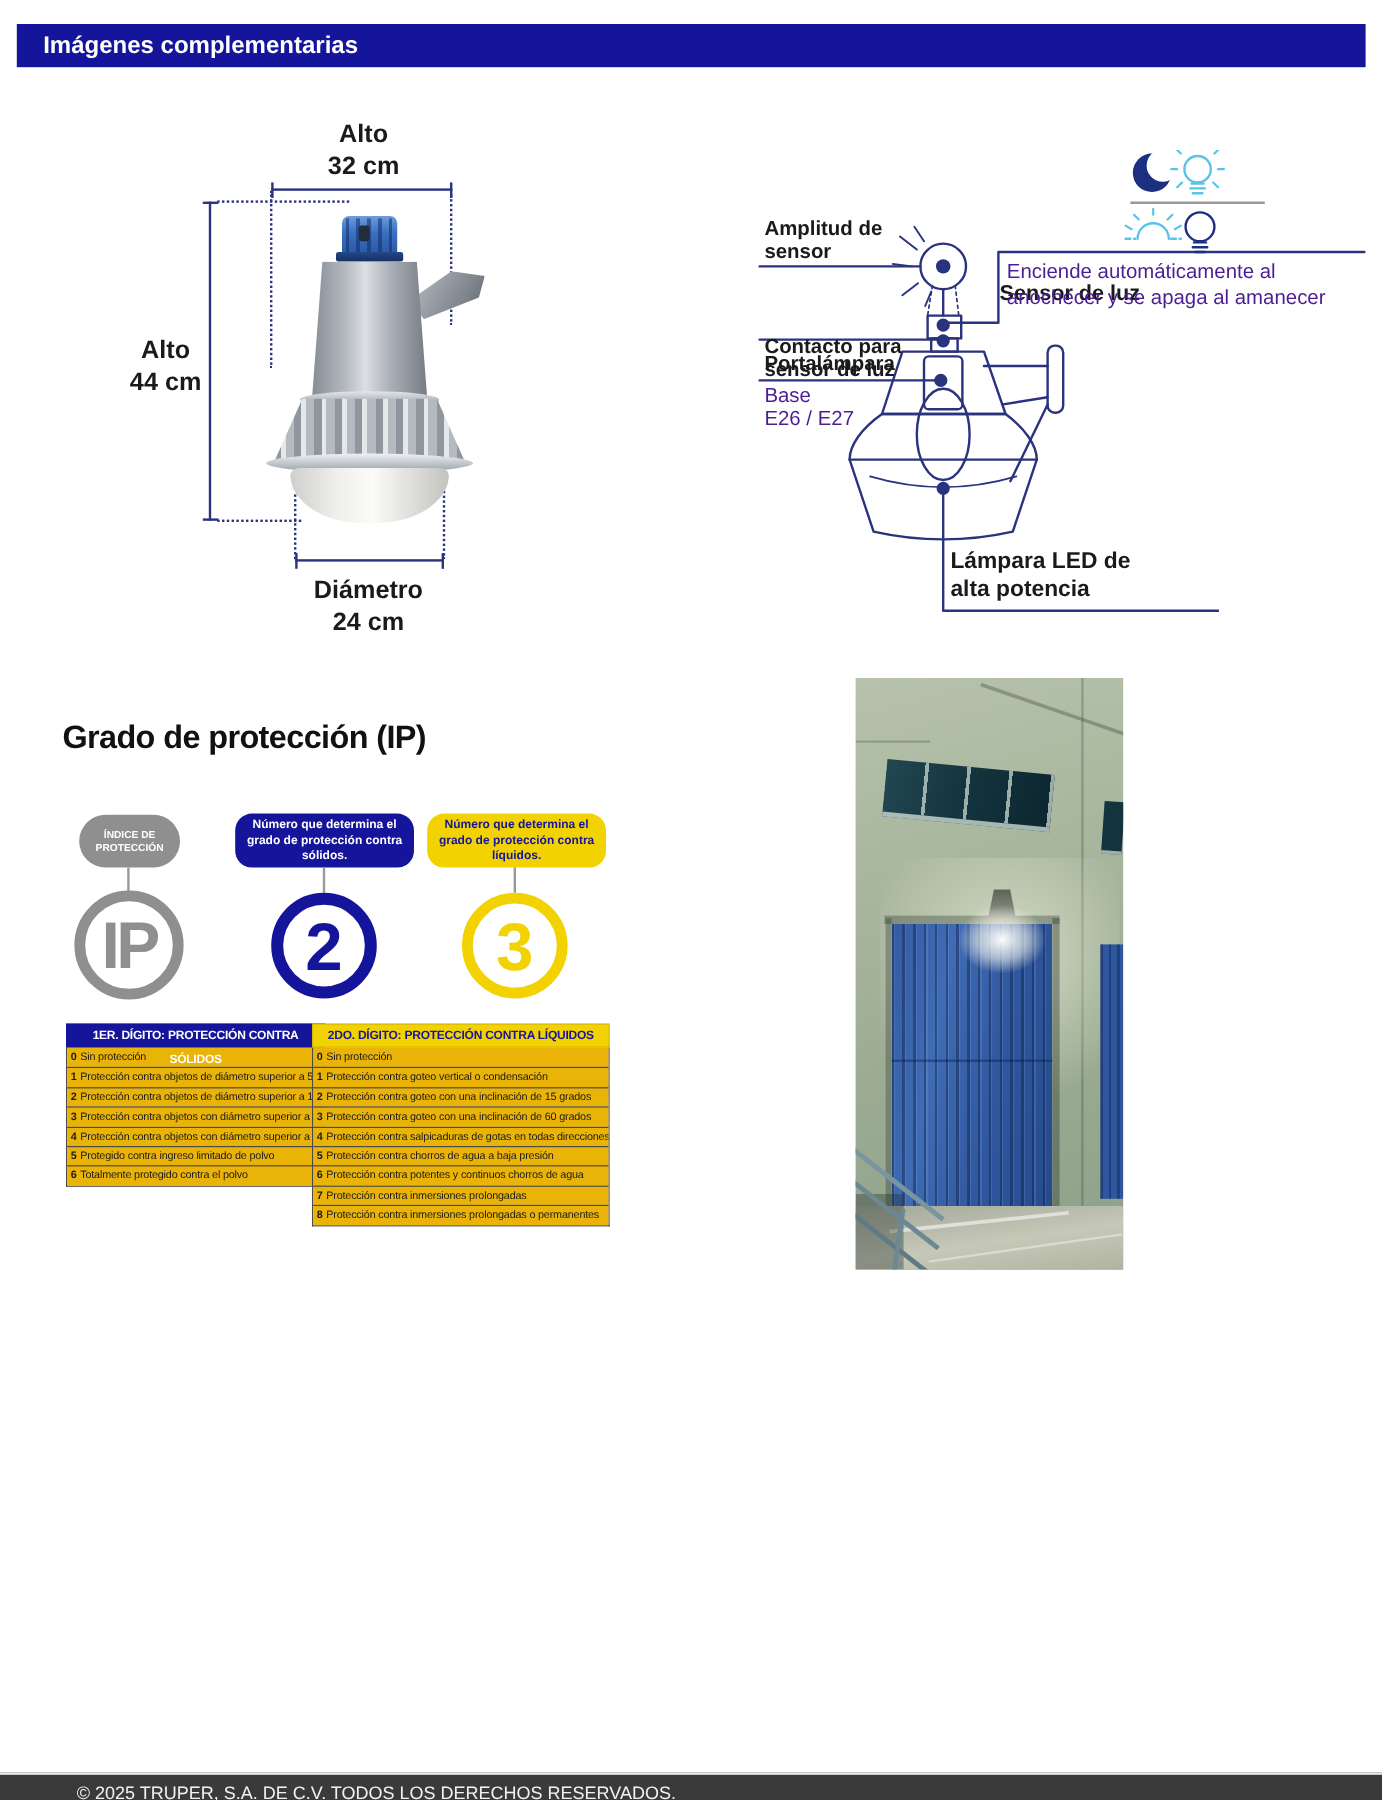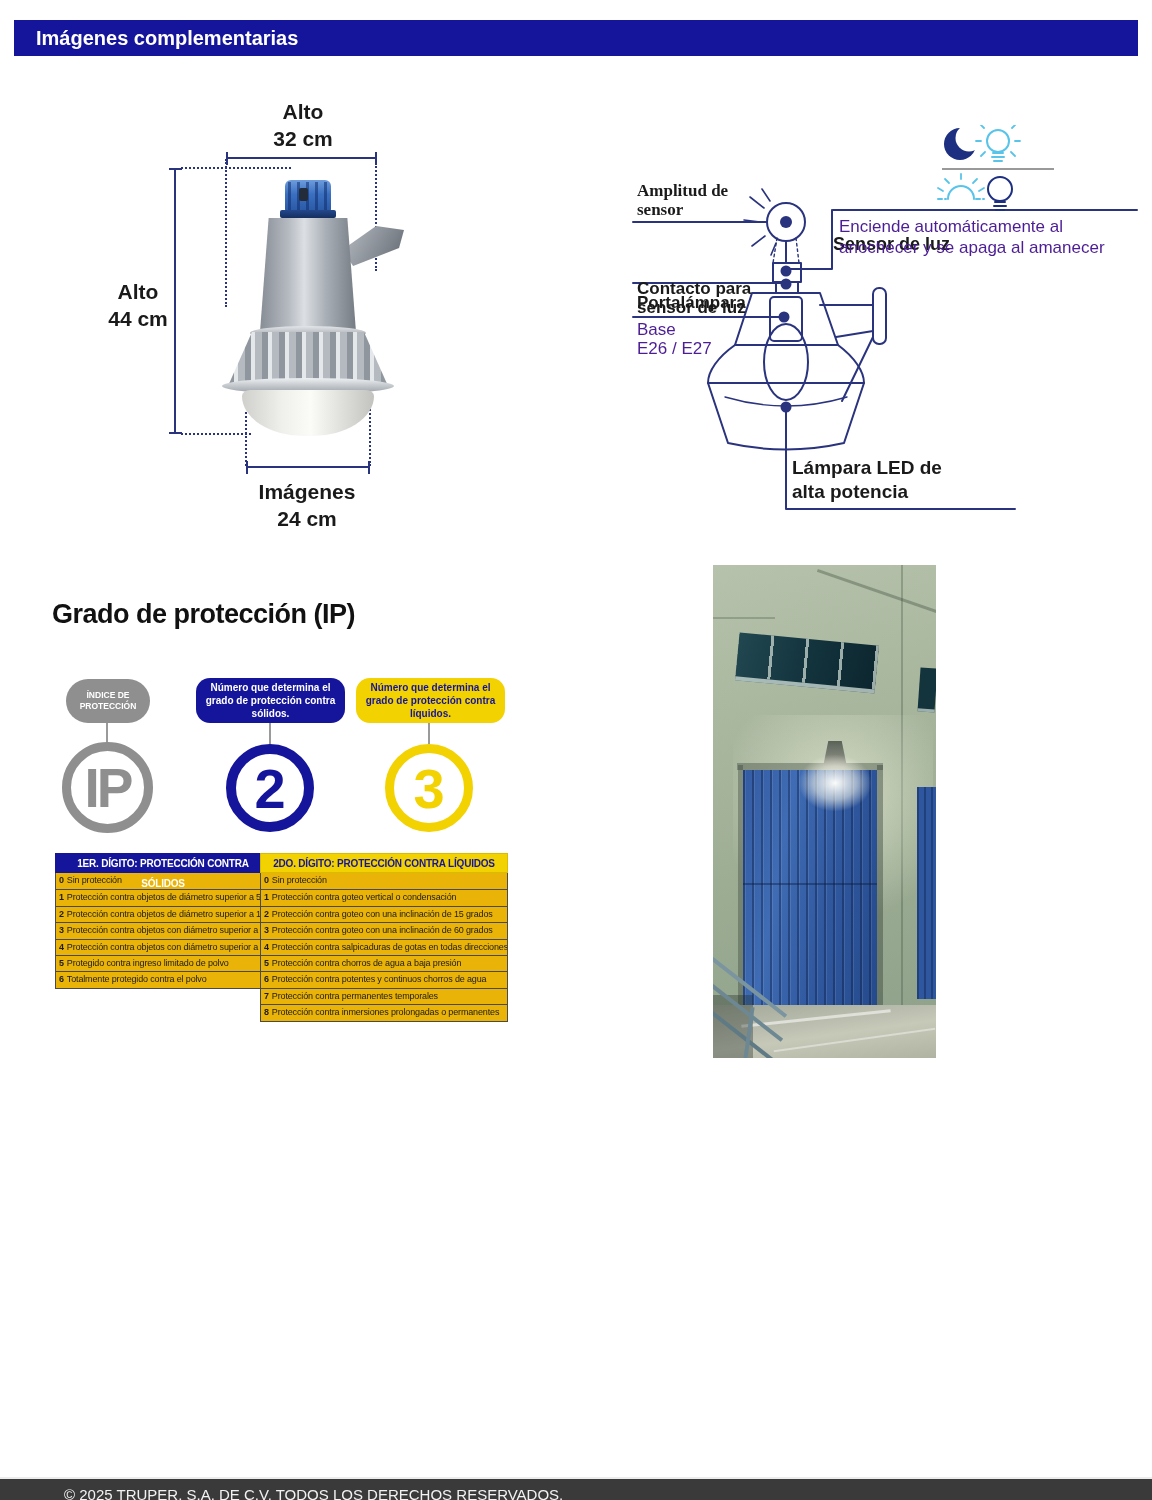--- a/index.html
+++ b/index.html
@@ -130,21 +130,21 @@
 
 <div class="abs dim-text" style="left:230px; top:98px; width:146px;">
   <div>Alto</div>
   <div>32 cm</div>
 </div>
 <div class="abs dim-text" style="left:95px; top:278px; width:86px;">
   <div>Alto</div>
   <div>44 cm</div>
 </div>
 <div class="abs dim-text" style="left:232px; top:478px; width:150px;">
-  <div>Imágenes</div>
+  <div>Diámetro</div>
   <div>24 cm</div>
 </div>
 
 <div class="abs dim-h" style="left:226px; top:157px; width:151px;"></div>
 <div class="abs dot-v" style="left:225px; top:159px; height:148px;"></div>
 <div class="abs dot-v" style="left:375px; top:159px; height:112px;"></div>
 <div class="abs dim-v" style="left:174px; top:168px; height:266px;"></div>
 <div class="abs dot-h" style="left:181px; top:167px; width:110px;"></div>
 <div class="abs dot-h" style="left:181px; top:433px; width:70px;"></div>
 <div class="abs dim-h" style="left:246px; top:466px; width:124px;"></div>
@@ -214,21 +214,21 @@
     <path d="M318,74 A13,13 0 0 1 344,74"></path>
     <path d="M308,74 L316,74 M346,74 L354,74" stroke-dasharray="4,3"></path>
     <path d="M331,54 L331,49 M319,58 L315,54 M343,58 L347,54 M313,66 L308,63 M349,66 L354,63" stroke-width="1.8"></path>
   </g>
   <g stroke="#1c2f80" stroke-width="2" fill="none" stroke-linecap="round">
     <circle cx="370" cy="64" r="12"></circle>
     <path d="M365,77 L375,77 M364,81 L376,81 M366,85 L374,85"></path>
   </g>
 </svg>
 
-<div class="abs feat-label" style="left:637px; top:181px; width:112px;font-family:Liberation Serif, serif;">Amplitud de sensor</div>
+<div class="abs feat-label" style="left:637px; top:181px; width:112px;">Amplitud de sensor</div>
 <div class="abs feat-label" style="left:833px; top:188px; font-size:18px;margin-top:47px;">Sensor de luz</div>
 <div class="abs feat-label-reg" style="left:839px; top:216px; width:302px; line-height:21px;">Enciende automáticamente al anochecer y se apaga al amanecer</div>
 <div class="abs feat-label" style="left:637px; top:247px; width:160px;margin-top:32px;">Contacto para sensor de luz</div>
 <div class="abs feat-label" style="left:637px; top:293px;">Portalámpara</div>
 <div class="abs feat-label-reg" style="left:637px; top:320px;">
   <div>Base</div>
   <div>E26 / E27</div>
 </div>
 <div class="abs feat-label" style="left:792px; top:456px; width:180px; font-size:19px; line-height:24px;">Lámpara LED de alta potencia</div>
 
@@ -261,21 +261,21 @@
 <div class="abs ip-table tbl-liquids">
   <div class="ip-th th-yellow">2DO. DÍGITO: PROTECCIÓN CONTRA LÍQUIDOS</div>
   <div class="ip-rows">
       <div class="ip-row"><b>0</b><span>Sin protección</span></div>
       <div class="ip-row"><b>1</b><span>Protección contra goteo vertical o condensación</span></div>
       <div class="ip-row"><b>2</b><span>Protección contra goteo con una inclinación de 15 grados</span></div>
       <div class="ip-row"><b>3</b><span>Protección contra goteo con una inclinación de 60 grados</span></div>
       <div class="ip-row"><b>4</b><span>Protección contra salpicaduras de gotas en todas direcciones</span></div>
       <div class="ip-row"><b>5</b><span>Protección contra chorros de agua a baja presión</span></div>
       <div class="ip-row"><b>6</b><span>Protección contra potentes y continuos chorros de agua</span></div>
-      <div class="ip-row"><b>7</b><span>Protección contra permanentes temporales</span></div>
+      <div class="ip-row"><b>7</b><span>Protección contra inmersiones prolongadas</span></div>
       <div class="ip-row"><b>8</b><span>Protección contra inmersiones prolongadas o permanentes</span></div>
     </div>
 </div>
 
 <div class="abs photo">
   <div class="ph-roofline"></div>
   <div class="ph-seam-r"></div>
   <div class="ph-seam-h"></div>
   <div class="ph-window">
     <div class="ph-window-panes"></div>

